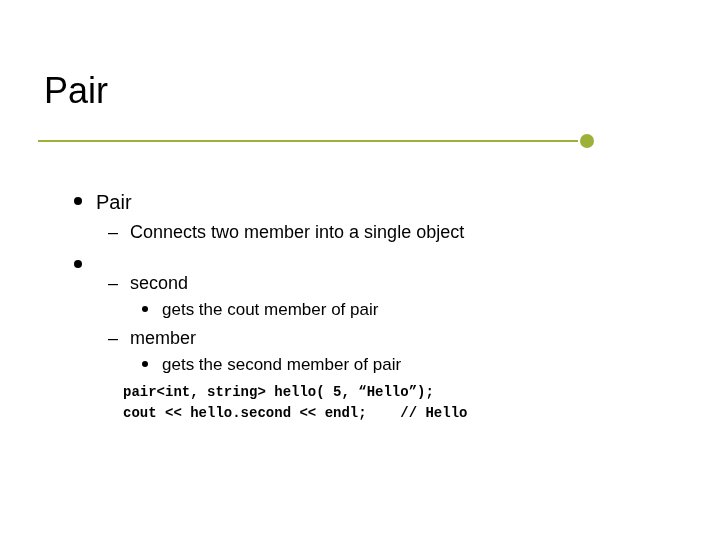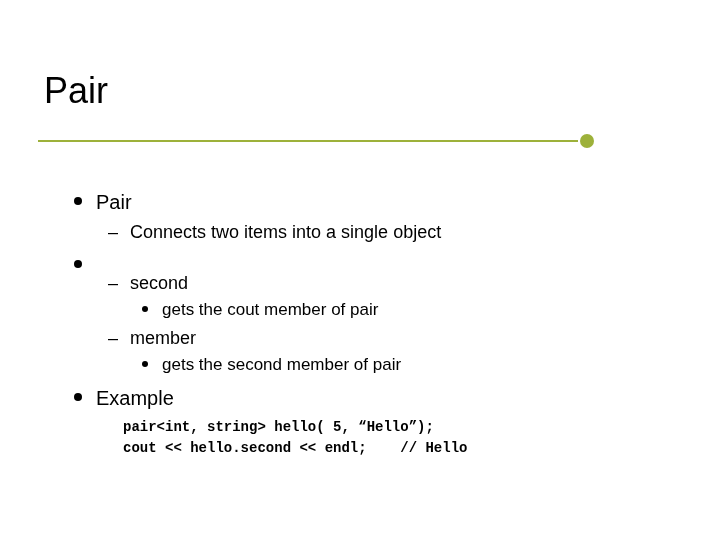--- a/index.html
+++ b/index.html
@@ -104,21 +104,21 @@
   <div class="accent-dot"></div>
 
   <div class="content">
 
     <div class="bullet-l1">
       <span class="b-dot"></span>
       <span>Pair</span>
     </div>
     <div class="bullet-l2">
       <span class="b-dash">–</span>
-      <span>Connects two items into a single object</span>
+      <span>Connects two member into a single object</span>
     </div>
 
     <div class="bullet-l1">
       <span class="b-dot"></span>
     </div>
 
     <div class="bullet-l2">
       <span class="b-dash">–</span>
       <span>second</span>
     </div>
@@ -129,22 +129,18 @@
 
     <div class="bullet-l2">
       <span class="b-dash">–</span>
       <span>member</span>
     </div>
     <div class="bullet-l3">
       <span class="b-dot-sm"></span>
       <span>gets the second member of pair</span>
     </div>
 
-    <div class="bullet-l1">
-      <span class="b-dot"></span>
-      <span>Example</span>
-    </div>
 
     <div class="code-block"><span>pair&lt;int, string&gt; hello( 5, “Hello”);</span>
 <span>cout &lt;&lt; hello.second &lt;&lt; endl;    // Hello</span></div>
 
   </div>
 </div>
 
 </body></html>

